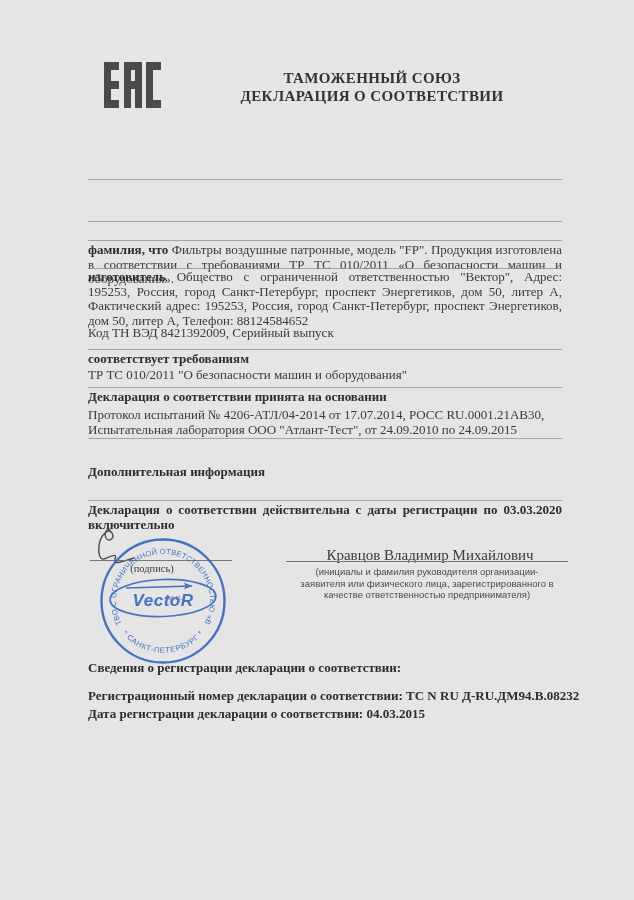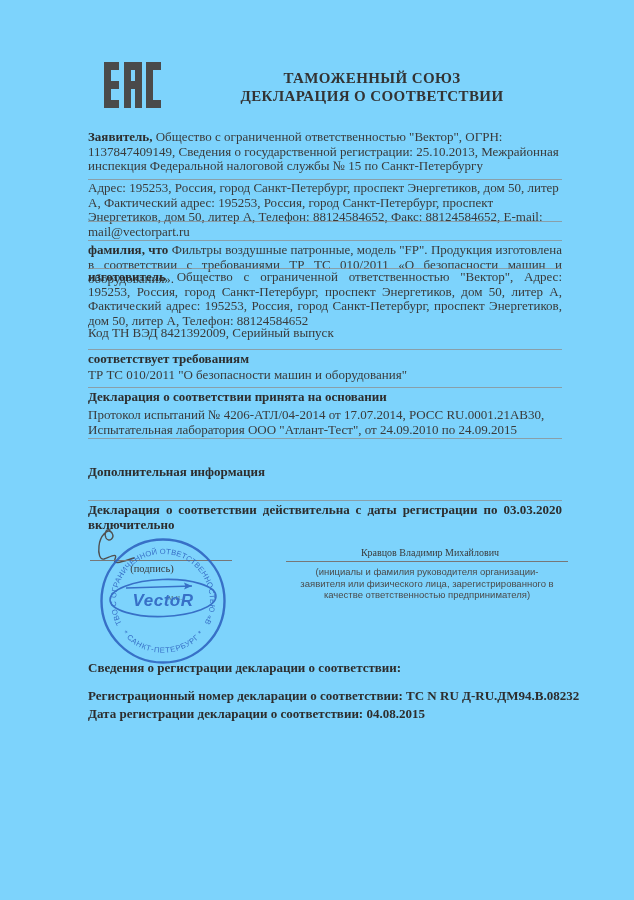--- a/index.html
+++ b/index.html
@@ -1,16 +1,16 @@
 <!DOCTYPE html>
 <html><head>
 <meta charset="utf-8">
 <style>
   html,body{margin:0;padding:0;background:#fff;}
-  #page{position:relative;width:634px;height:900px;background:#7dd3fc;overflow:hidden;
+  #page{position:relative;width:634px;height:900px;background:#e5e5e5;overflow:hidden;
         font-family:"Liberation Serif", serif;color:#3a3a3a;}
   .abs{position:absolute;}
   
   #eac-logo{left:104px;top:62px;width:57px;height:46px;}
   #title{left:170px;top:69px;width:404px;text-align:center;font-weight:bold;
          font-size:15px;line-height:18px;color:#333;letter-spacing:0.4px;}
   
   .para{left:88px;width:474px;font-size:13px;line-height:14.5px;color:#3a3a3a;}
   .para b{color:#2d2d2d;}
   .just{text-align:justify;}
@@ -37,21 +37,21 @@
   #p-add-h{top:465px;}
   #p-add-t{top:456px;}
   #r8{top:500px;}
   #p-valid1{top:503px;text-align:justify;text-align-last:justify;font-weight:bold;color:#2d2d2d;}
   #p-valid2{top:518px;font-weight:bold;color:#2d2d2d;}
   
   #sig-squiggle{left:88px;top:526px;width:64px;height:46px;}
   #sig-line-left{left:90px;top:560px;width:142px;height:1px;background:#777;}
   #sig-label{left:92px;top:563px;width:120px;text-align:center;font-size:10.5px;color:#3a3a3a;}
   #stamp{left:96px;top:534px;width:134px;height:134px;}
-  #head-name{left:290px;top:547px;width:280px;text-align:center;font-size:10px;color:#3a3a3a;}
+  #head-name{left:290px;top:547px;width:280px;text-align:center;font-size:15px;color:#3a3a3a;}
   #sig-line-right{left:286px;top:561px;width:282px;height:1px;background:#777;}
   #head-caption{left:296px;top:566px;width:262px;text-align:center;
                 font-family:"Liberation Sans", sans-serif;font-size:9.5px;line-height:11.5px;color:#4a4a4a;}
   
   .regline{left:88px;width:500px;font-size:13px;font-weight:bold;color:#2d2d2d;}
   #reg-h{top:660px;}
   #reg-n{top:688px;}
   #reg-d{top:706px;}
 </style>
 </head>
@@ -76,24 +76,22 @@
       <rect x="42" y="0" width="15" height="8"></rect>
       <rect x="42" y="38" width="15" height="8"></rect>
     </g>
   </svg>
 
   <div id="title" class="abs">
     <div>ТАМОЖЕННЫЙ СОЮЗ</div>
     <div>ДЕКЛАРАЦИЯ О СООТВЕТСТВИИ</div>
   </div>
 
-  <div id="p-applicant" class="abs para"><b>Заявитель,</b><span> Общество с ограниченной ответственностью "Вектор", ОГРН: 1137847409149, Сведения о государственной регистрации: 25.10.2013, Межрайонная инспекция Федеральной налоговой службы № 15 по Санкт-Петербургу</span></div>
   <div id="r1" class="abs rule"></div>
 
-  <div id="p-address" class="abs para">Адрес: 195253, Россия, город Санкт-Петербург, проспект Энергетиков, дом 50, литер А, Фактический адрес: 195253, Россия, город Санкт-Петербург, проспект Энергетиков, дом 50, литер А, Телефон: 88124584652, Факс: 88124584652, E-mail: mail@vectorpart.ru</div>
   <div id="r2" class="abs rule"></div>
 
   <div id="r3" class="abs rule"></div>
 
   <div id="p-declares" class="abs para just"><b>фамилия, что</b><span> Фильтры воздушные патронные, модель "FP". Продукция изготовлена в соответствии с требованиями ТР ТС 010/2011 «О безопасности машин и оборудования».</span></div>
   <div id="r4" class="abs rule"></div>
 
   <div id="p-manufacturer" class="abs para just"><b>изготовитель</b><span> Общество с ограниченной ответственностью "Вектор", Адрес: 195253, Россия, город Санкт-Петербург, проспект Энергетиков, дом 50, литер А, Фактический адрес: 195253, Россия, город Санкт-Петербург, проспект Энергетиков, дом 50, литер А, Телефон: 88124584652</span></div>
   <div id="p-tnved" class="abs para">Код ТН ВЭД 8421392009, Серийный выпуск</div>
   <div id="r5" class="abs rule"></div>
@@ -143,15 +141,15 @@
   <div id="head-name" class="abs">Кравцов Владимир Михайлович</div>
   <div id="sig-line-right" class="abs"></div>
   <div id="head-caption" class="abs">
     <div>(инициалы и фамилия руководителя организации-</div>
     <div>заявителя или физического лица, зарегистрированного в</div>
     <div>качестве ответственностью предпринимателя)</div>
   </div>
 
   <div id="reg-h" class="abs regline">Сведения о регистрации декларации о соответствии:</div>
   <div id="reg-n" class="abs regline">Регистрационный номер декларации о соответствии: ТС N RU Д-RU.ДМ94.В.08232</div>
-  <div id="reg-d" class="abs regline">Дата регистрации декларации о соответствии: 04.08.2015</div>
+  <div id="reg-d" class="abs regline">Дата регистрации декларации о соответствии: 04.03.2015</div>
 
 </div>
 
 </body></html>

